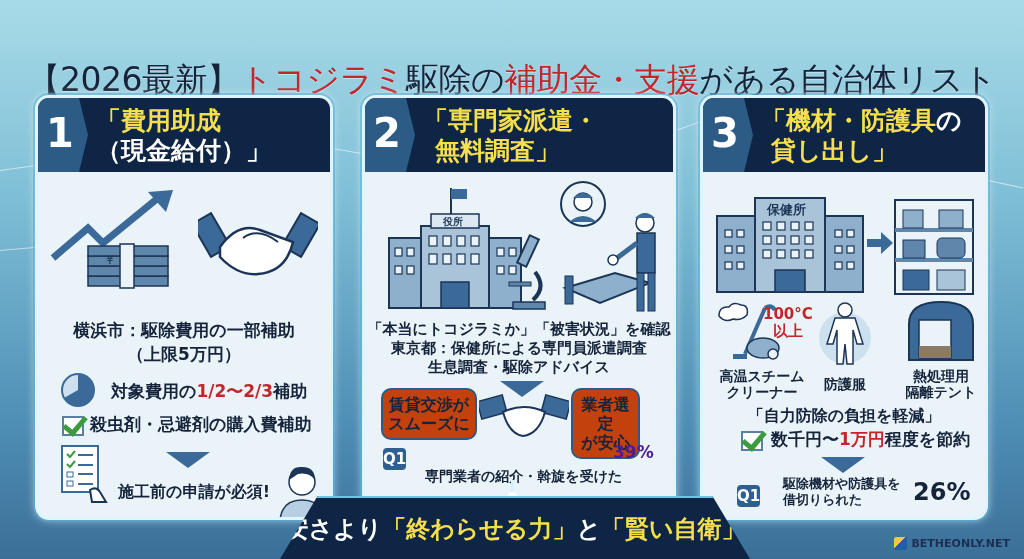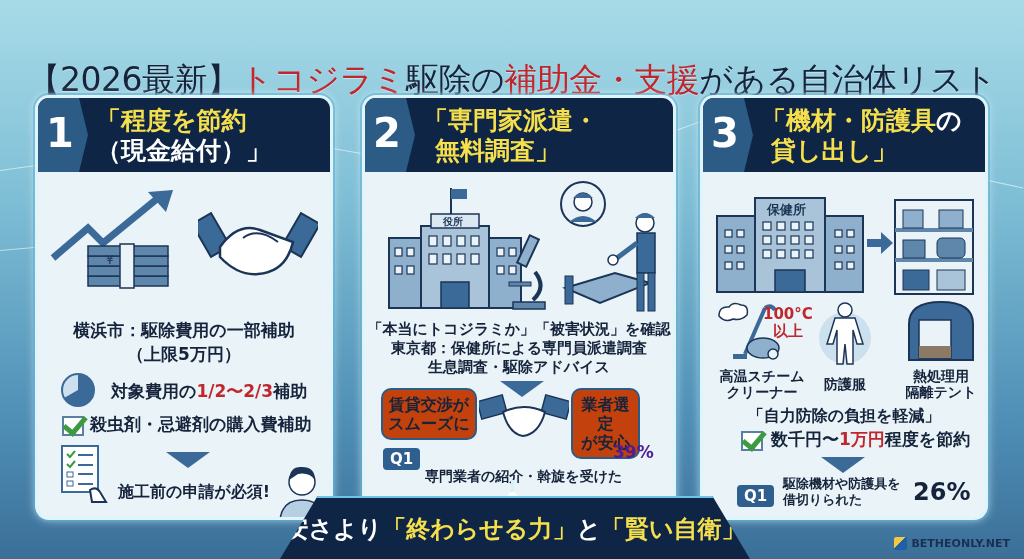--- a/index.html
+++ b/index.html
@@ -58,21 +58,21 @@
   .check::after {
     content: ""; position: absolute; left: 4px; top: -6px; width: 9px; height: 18px;
     border-right: 5px solid #3c9a3f; border-bottom: 5px solid #3c9a3f; transform: rotate(40deg);
   }
   .down-tri {
     position: absolute; width: 0; height: 0;
     border-left: 22px solid transparent; border-right: 22px solid transparent; border-top: 16px solid #3b6a98;
   }
   .q-badge {
     position: absolute; background: #2f5f8e; color: #fff; font-weight: bold; font-size: 15px;
-    border-radius: 4px; padding: 2px 7px;
+    border-radius: 4px; padding: 2px 0;
   }
   .bubble {
     position: absolute; background: #c2410c; border: 2px solid #2c5b86; border-radius: 10px;
     font-weight: bold; font-size: 16px; line-height: 19px; text-align: center; color: #15233b;
     padding: 5px 4px; white-space: pre-line;
   }
 
   .bottom-banner {
     position: absolute; left: 280px; top: 496px; width: 470px; height: 63px;
     background: #0f2545;
@@ -104,21 +104,21 @@
 
 <div class="title">
   <span>【2026最新】</span><span class="red">トコジラミ</span><span>駆除の</span><span class="red">補助金・支援</span><span>がある自治体リスト</span>
 </div>
 
 <div class="card" style="left:35px;width:298px;">
   <div class="card-head">
     <div class="card-num-box">
         <span class="card-num">1</span>
       </div>
-    <div class="card-title"><div>「程度を節約</div><div class="white">（現金給付）」</div></div>
+    <div class="card-title"><div>「費用助成</div><div class="white">（現金給付）」</div></div>
   </div>
   <div class="card-body">
 
     <svg class="icon-box" style="left:10px;top:16px;" width="140" height="110" viewBox="0 0 140 110">
       <polyline points="5,70 40,40 55,55 110,10" fill="none" stroke="#3b6a98" stroke-width="7"></polyline>
       <polygon points="100,4 125,2 118,24" fill="#3b6a98"></polygon>
       <g fill="#5f86ab" stroke="#1c3557" stroke-width="1.5">
         <rect x="40" y="88" width="80" height="10"></rect>
         <rect x="40" y="78" width="80" height="10"></rect>
         <rect x="40" y="68" width="80" height="10"></rect>

